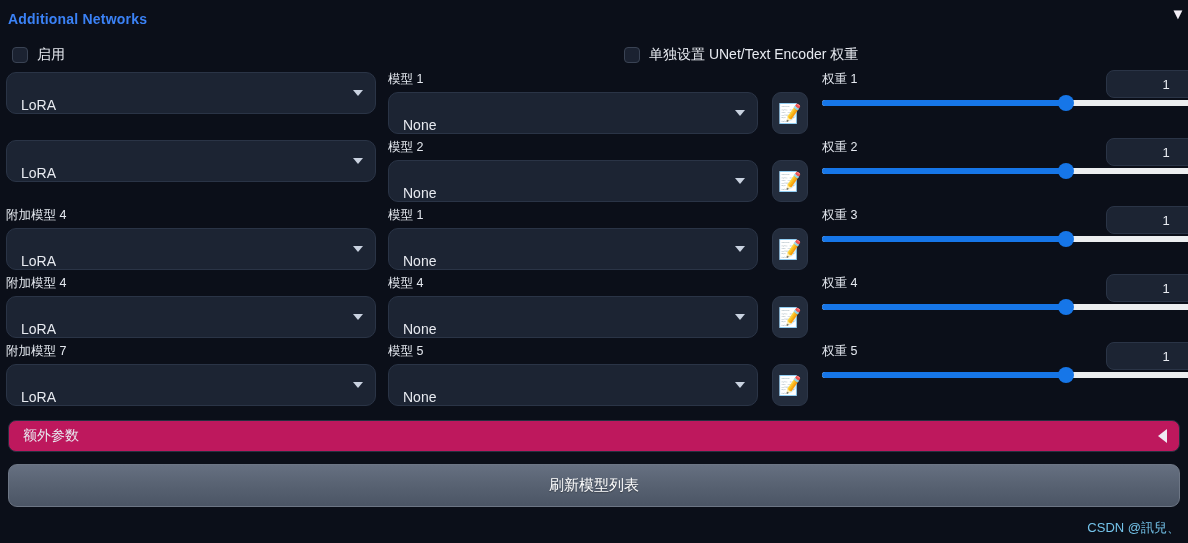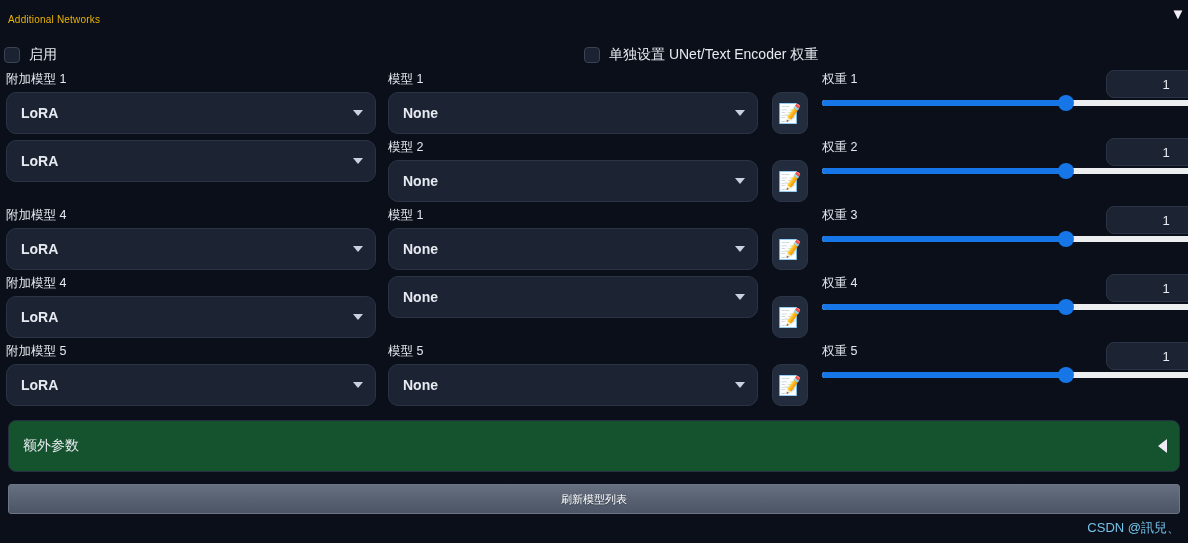--- a/index.html
+++ b/index.html
@@ -19,23 +19,23 @@
 
   
   .panel-header {
     height: 38px;
     display: flex;
     align-items: center;
     padding: 0 14px 0 8px;
     position: relative;
   }
   .panel-title {
-    font-size: 10px;
-    font-weight: 400;
-    color: #eab308;
+    font-size: 14px;
+    font-weight: 700;
+    color: #3b82f6;
     letter-spacing: .2px;
   }
   .collapse-arrow {
     position: absolute;
     right: 0px;
     top: 6px;
     width: 20px;
     height: 16px;
     color: #f2eef5;
     font-size: 15px;
@@ -43,30 +43,30 @@
     text-align: center;
     overflow: hidden;
   }
 
   
   .enable-row {
     height: 34px;
     display: flex;
     align-items: center;
     position: relative;
-    padding-left: 4px;
+    padding-left: 12px;
   }
   .chk-wrap {
     display: flex;
     align-items: center;
     gap: 9px;
   }
   .chk-wrap.second {
     position: absolute;
-    left: 584px;
+    left: 624px;
     top: 50%;
     transform: translateY(-50%);
   }
   .checkbox {
     width: 16px;
     height: 16px;
     border-radius: 4px;
     background: #1b2231;
     border: 1px solid #3a4354;
     flex: 0 0 auto;
@@ -100,26 +100,25 @@
   .col-type  { left: 6px;   width: 370px; }
   .col-model { left: 388px; width: 370px; }
 
   .select {
     position: relative;
     height: 42px;
     border-radius: 10px;
     background: #1c2433;
     border: 1px solid #2a3446;
     display: flex;
-    align-items: center;
+    align-items: flex-end;
     padding: 0 30px 0 14px;
     font-size: 14px;
     color: #e7eaf0;
     cursor: pointer;
-    font-weight: bold;
   }
   .select .caret {
     position: absolute;
     right: 12px;
     top: 50%;
     transform: translateY(-50%);
     width: 0; height: 0;
     border-left: 5px solid transparent;
     border-right: 5px solid transparent;
     border-top: 6px solid #c9d2e0;
@@ -193,24 +192,24 @@
     width: 16px;
     height: 16px;
     border-radius: 50%;
     background: #1676e8;
     transform: translate(-50%, -50%);
   }
 
   
   .accordion {
     margin: 8px 8px 0 8px;
-    height: 52px;
+    height: 32px;
     border-radius: 8px;
     border: 1px solid #262f40;
-    background: #14532d;
+    background: #be185d;
     display: flex;
     align-items: center;
     padding: 8px 14px;
     position: relative;
     cursor: pointer;
   }
   .accordion-title {
     font-size: 14px;
     color: #e7eaf0;
   }
@@ -221,28 +220,28 @@
     transform: translateY(-50%);
     width: 0; height: 0;
     border-top: 7px solid transparent;
     border-bottom: 7px solid transparent;
     border-right: 9px solid #efeaf3;
   }
 
   
   .refresh-btn {
     margin: 12px 8px 0 8px;
-    height: 30px;
-    border-radius: 3px;
+    height: 43px;
+    border-radius: 9px;
     background: linear-gradient(180deg, #667081 0%, #596373 45%, #4b5565 100%);
     border: 1px solid #6d7685;
     display: flex;
     align-items: center;
     justify-content: center;
-    font-size: 11px;
+    font-size: 15px;
     color: #ffffff;
     cursor: pointer;
     text-shadow: 0 1px 1px rgba(0,0,0,.35);
   }
 
   .watermark {
     position: absolute;
     right: 8px;
     bottom: 6px;
     font-size: 13px;
@@ -266,21 +265,20 @@
   </label>
   <label class="chk-wrap second">
     <span class="checkbox"></span>
     <span class="chk-label">单独设置 UNet/Text Encoder 权重</span>
   </label>
 </div>
 
 <div class="rows" id="rows">
     <div class="row">
       <div class="field col-type">
-        <div class="field-label">附加模型 1</div>
         <div class="select">
           <span>LoRA</span>
           <span class="caret"></span>
         </div>
       </div>
       <div class="field col-model">
         <div class="field-label">模型 1</div>
         <div class="select">
           <span>None</span>
           <span class="caret"></span>
@@ -347,38 +345,39 @@
     </div>
     <div class="row">
       <div class="field col-type">
         <div class="field-label">附加模型 4</div>
         <div class="select">
           <span>LoRA</span>
           <span class="caret"></span>
         </div>
       </div>
       <div class="field col-model">
+        <div class="field-label">模型 4</div>
         <div class="select">
           <span>None</span>
           <span class="caret"></span>
         </div>
       </div>
       <div class="icon-btn">📝</div>
       <div class="weight">
         <div class="weight-label">权重 4</div>
         <div class="num-box">1</div>
         <div class="slider">
           <div class="fill" style="width: 58%;"></div>
           <div class="thumb" style="left: 58%;"></div>
         </div>
       </div>
     </div>
     <div class="row">
       <div class="field col-type">
-        <div class="field-label">附加模型 5</div>
+        <div class="field-label">附加模型 7</div>
         <div class="select">
           <span>LoRA</span>
           <span class="caret"></span>
         </div>
       </div>
       <div class="field col-model">
         <div class="field-label">模型 5</div>
         <div class="select">
           <span>None</span>
           <span class="caret"></span>

